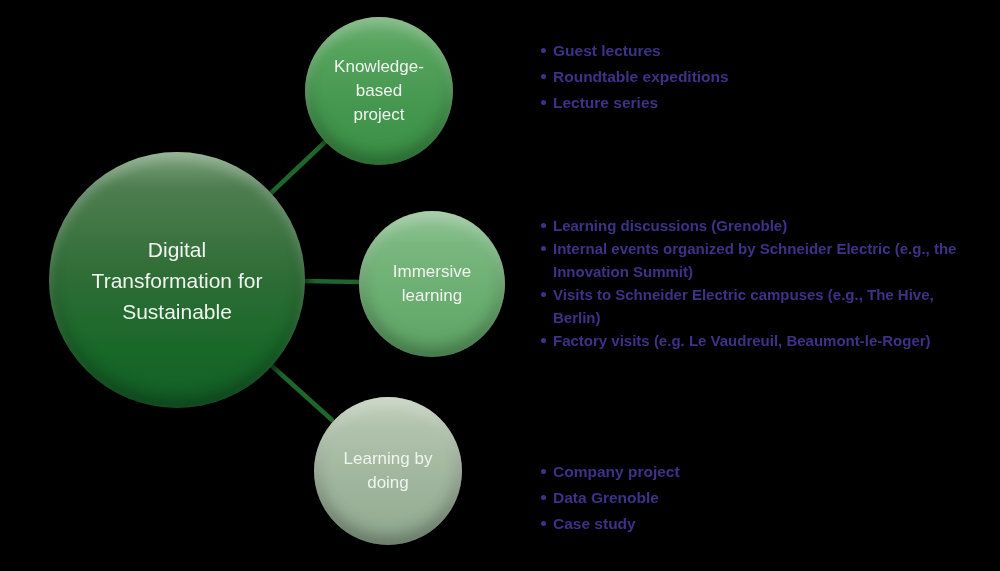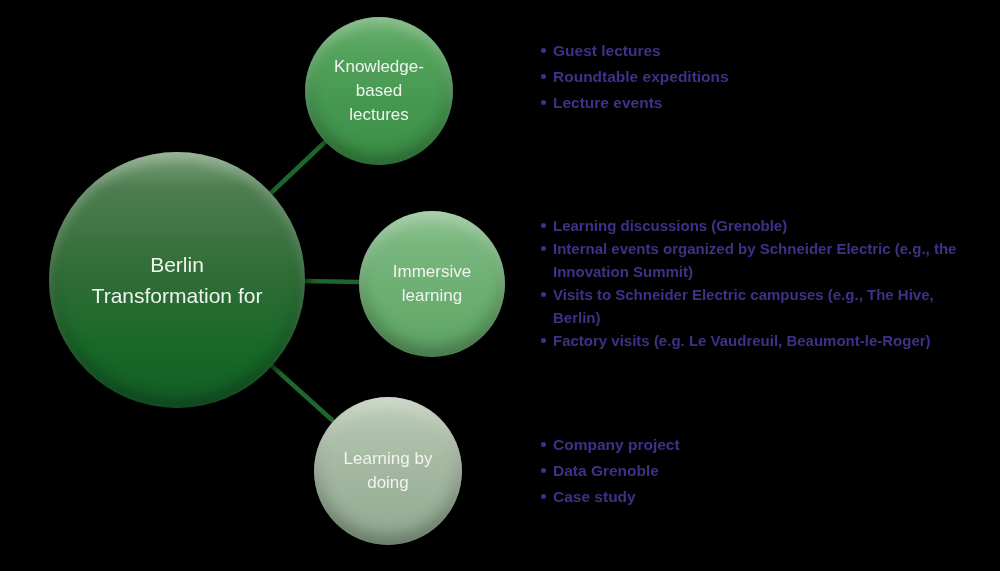--- a/index.html
+++ b/index.html
@@ -54,43 +54,44 @@
   }
   .blist li{position:relative;padding-left:13px;}
   .dot{
     position:absolute;left:1px;
     width:5px;height:5px;border-radius:50%;background:#3e3188;
   }
   .list-0{left:540px;top:38px;font-size:15.5px;line-height:26px;width:330px;}
   .list-0 .dot{top:10px;}
   .list-1{left:540px;top:214px;font-size:15px;line-height:23px;width:445px;}
   .list-1 .dot{top:9px;}
-  .list-2{left:540px;top:432px;font-size:15.5px;line-height:26px;width:330px;}
+  .list-2{left:540px;top:459px;font-size:15.5px;line-height:26px;width:330px;}
   .list-2 .dot{top:10px;}
 </style>
 </head>
 <body>
 
 <div class="canvas">
 
   <svg class="connectors" viewBox="0 0 1000 571" xmlns="http://www.w3.org/2000/svg">
     <line x1="271" y1="193" x2="325" y2="142" stroke="#1e662c" stroke-width="4.5" stroke-linecap="round"></line>
     <line x1="304" y1="281" x2="360" y2="282" stroke="#1e662c" stroke-width="4.5" stroke-linecap="round"></line>
     <line x1="272" y1="366" x2="332" y2="420" stroke="#1e662c" stroke-width="4.5" stroke-linecap="round"></line>
   </svg>
 
   <div class="node node-center">
     <span class="node-label">
-      <span class="center-line">Berlin</span>
+      <span class="center-line">Digital</span>
       <span class="center-line">Transformation for</span>
+      <span class="center-line">Sustainable</span>
     </span>
   </div>
 
   <div class="node node-b0">
-    <span class="node-label">Knowledge-based lectures</span>
+    <span class="node-label">Knowledge-based project</span>
   </div>
 
   <div class="node node-b1">
     <span class="node-label">Immersive learning</span>
   </div>
 
   <div class="node node-b2">
     <span class="node-label">Learning by doing</span>
   </div>
 
@@ -98,21 +99,21 @@
     <li>
       <span class="dot"></span>
       <span>Guest lectures</span>
     </li>
     <li>
       <span class="dot"></span>
       <span>Roundtable expeditions</span>
     </li>
     <li>
       <span class="dot"></span>
-      <span>Lecture events</span>
+      <span>Lecture series</span>
     </li>
   </ul>
 
   <ul class="blist list-1">
     <li>
       <span class="dot"></span>
       <span>Learning discussions (Grenoble)</span>
     </li>
     <li>
       <span class="dot"></span>

